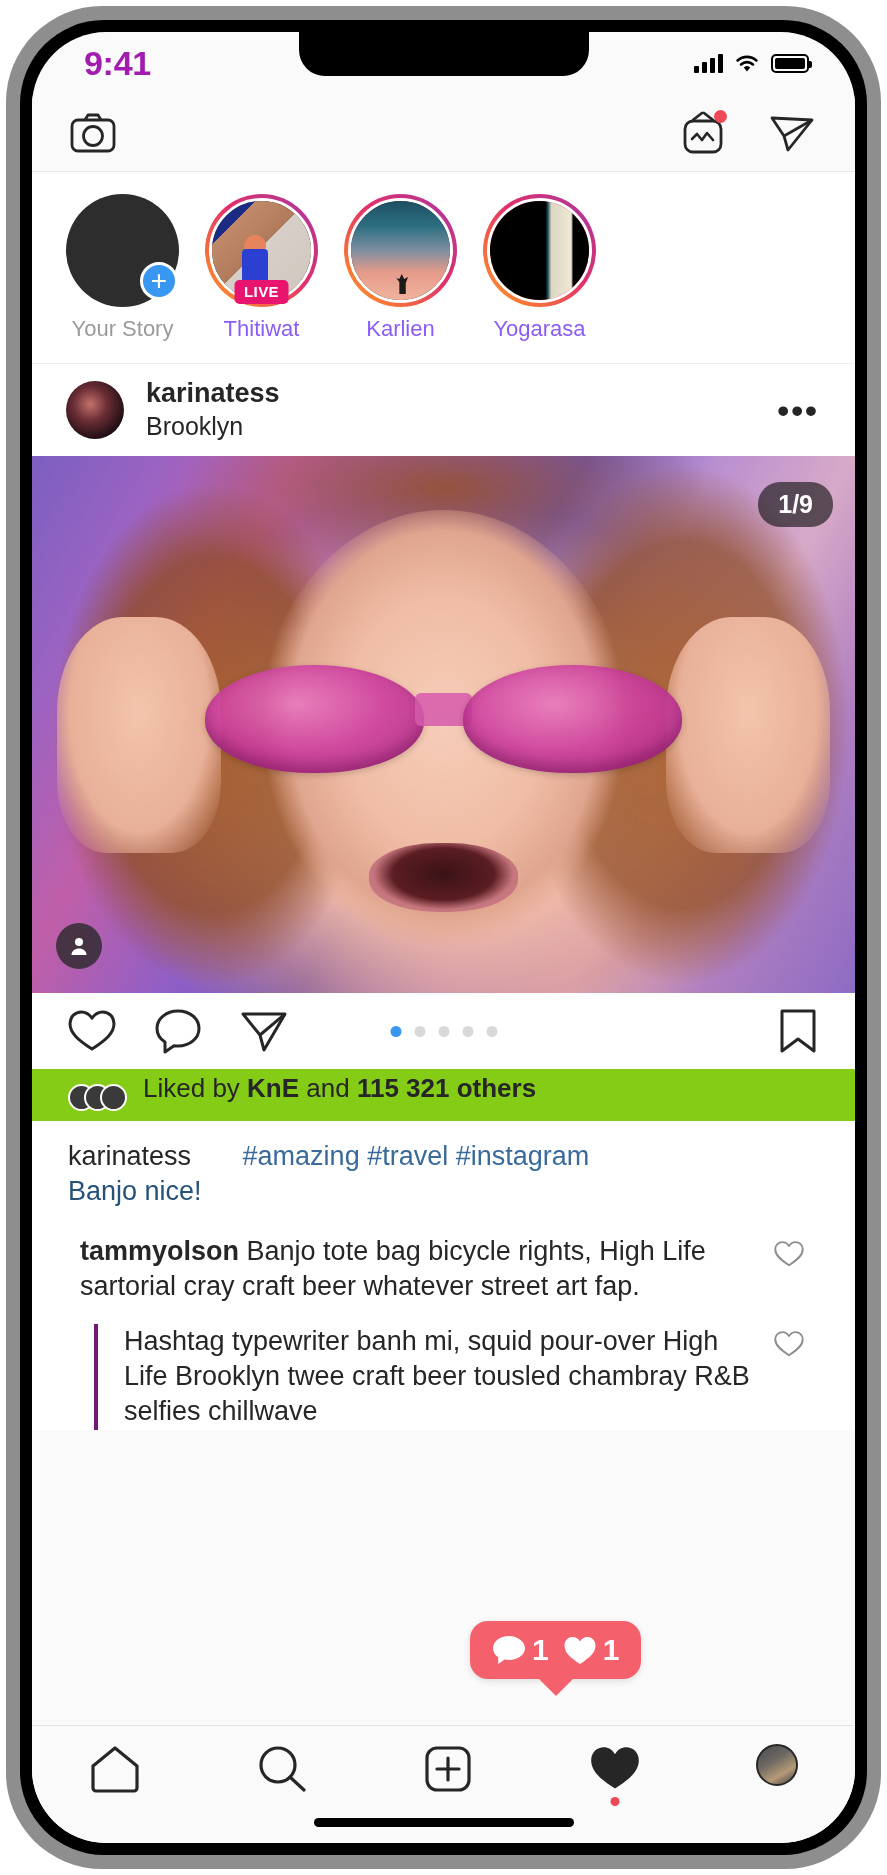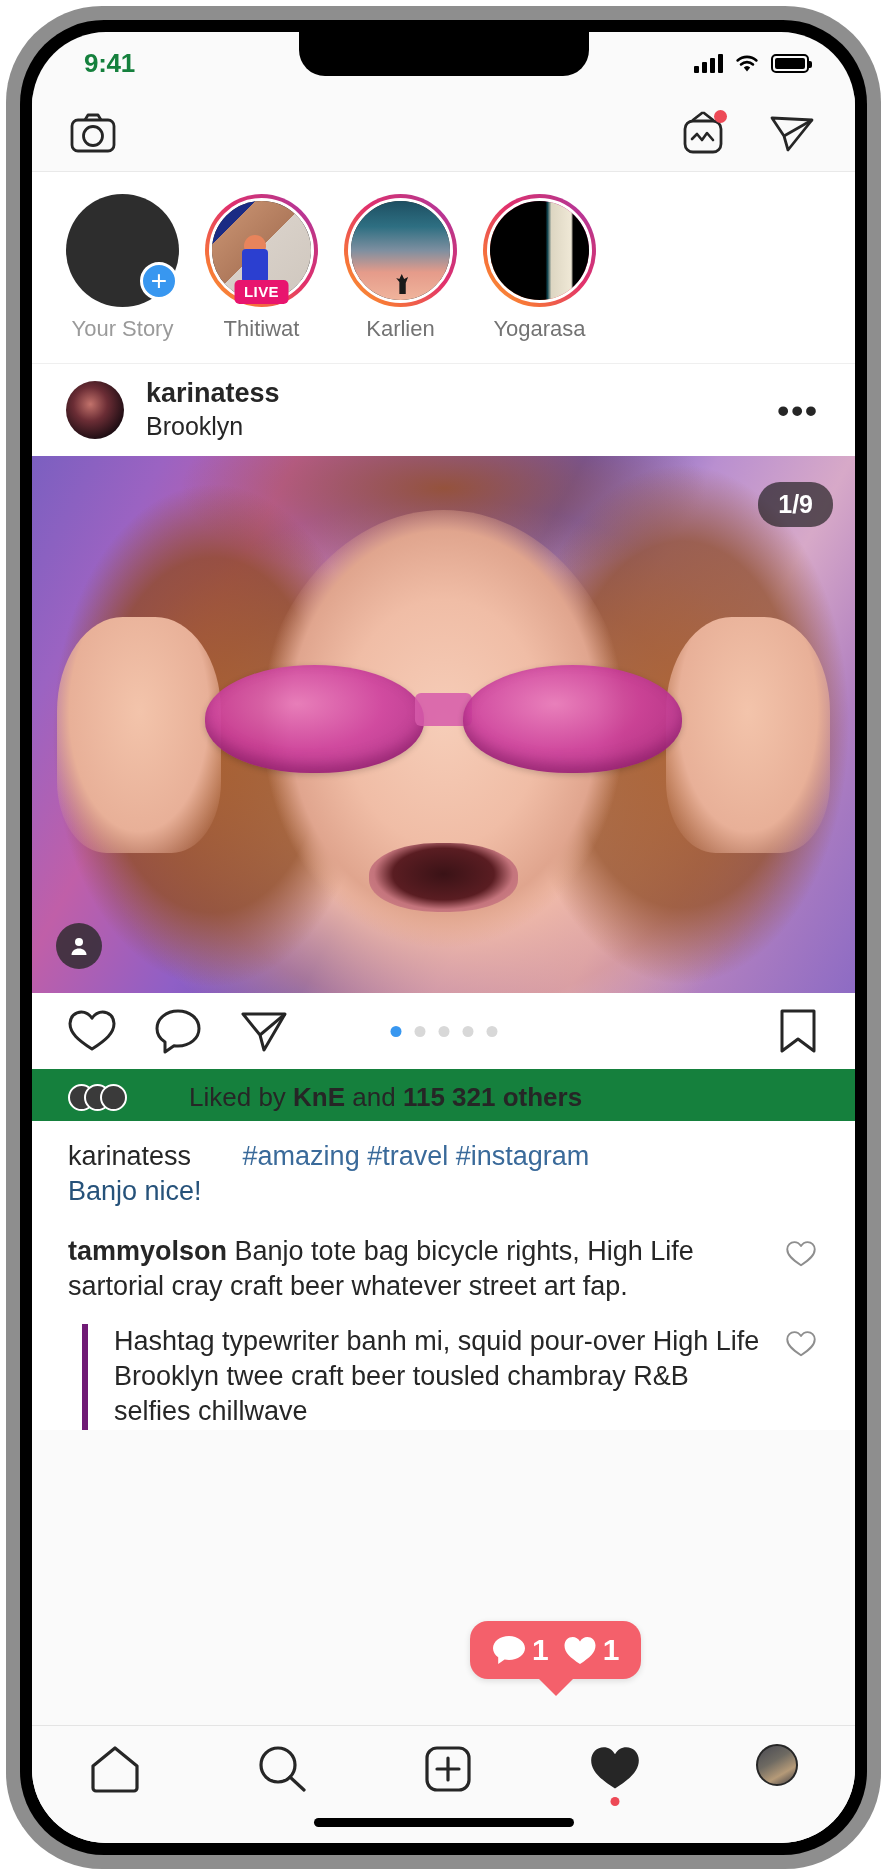--- a/index.html
+++ b/index.html
@@ -46,23 +46,23 @@
   .status-bar {
     position: relative;
     height: 62px;
     display: flex;
     align-items: center;
     justify-content: space-between;
     padding: 0 46px 0 52px;
     z-index: 30;
   }
   .status-time {
-    font-size: 26px;
+    font-size: 34px;
     font-weight: 700;
-    color: #15803d;
+    color: #a21caf;
     letter-spacing: -0.3px;
   }
   .status-right { display: flex; align-items: center; gap: 11px; }
   .signal { display: flex; align-items: flex-end; gap: 3px; height: 20px; }
   .signal i { display: block; width: 5px; background: #000; border-radius: 1px; }
   .signal i:nth-child(1) { height: 7px; }
   .signal i:nth-child(2) { height: 11px; }
   .signal i:nth-child(3) { height: 15px; }
   .signal i:nth-child(4) { height: 19px; }
   .battery {
@@ -165,21 +165,21 @@
     background: #3897f0;
     border: 3px solid #fff;
     color: #fff;
     display: flex; align-items: center; justify-content: center;
     font-size: 28px; font-weight: 300; line-height: 1;
     z-index: 6;
   }
   .story-label {
     margin-top: 9px;
     font-size: 22px;
-    color: #737373;
+    color: #8b5cf6;
     white-space: nowrap;
     overflow: visible;
   }
   .story-label.muted { color: #9a9a9a; }
   
   .post-header {
     height: 92px;
     display: flex;
     align-items: center;
     padding: 0 36px 0 34px;
@@ -293,25 +293,23 @@
     position: absolute;
     left: 50%; transform: translateX(-50%);
     display: flex; gap: 13px; align-items: center;
   }
   .dot { width: 11px; height: 11px; border-radius: 50%; background: #d8d8d8; }
   .dot.active { background: #3897f0; }
   .bookmark { margin-left: auto; }
   
   .likes-row {
     display: flex;
-    align-items: center;
     padding: 4px 36px 0;
-    background: #15803d;
+    background: #84cc16;
     height: 52px;
-    gap: 46px;
   }
   .facepile { display: flex; align-items: center; margin-right: 16px; }
   .facepile span {
     width: 27px; height: 27px; border-radius: 50%;
     background: #3a3a3a;
     border: 2px solid #fff;
     display: block;
   }
   .facepile span + span { margin-left: -11px; }
   .likes-text { font-size: 26px; color: #262626; }
@@ -321,28 +319,28 @@
     padding: 18px 36px 0;
     font-size: 27px;
     line-height: 1.28;
     color: #262626;
     background: #fff;
   }
   .caption .uname { font-weight: 400; color: #262626; }
   .caption .tag { color: #3a6a9a; margin-left: 44px; }
   .caption .note { color: #26527a; }
   
-  .comments { padding: 26px 36px 0; background: #fff; }
+  .comments { padding: 26px 48px 0; background: #fff; }
   .comment { display: flex; align-items: flex-start; margin-bottom: 20px; }
   .comment-body { flex: 1; font-size: 27px; line-height: 1.3; color: #262626; }
   .comment-body b { font-weight: 700; }
   .heart-mini { flex: 0 0 36px; margin-left: 18px; margin-top: 6px; }
   .reply {
     display: flex; align-items: flex-start;
-    border-left: 6px solid #701a75;
+    border-left: 4px solid #701a75;
     padding-left: 26px;
     margin-left: 14px;
   }
   .reply .comment-body { font-size: 27px; }
   
   .notif-bubble {
     position: absolute;
     left: 438px; top: 1589px;
     background: #f4606b;
     border-radius: 18px;

